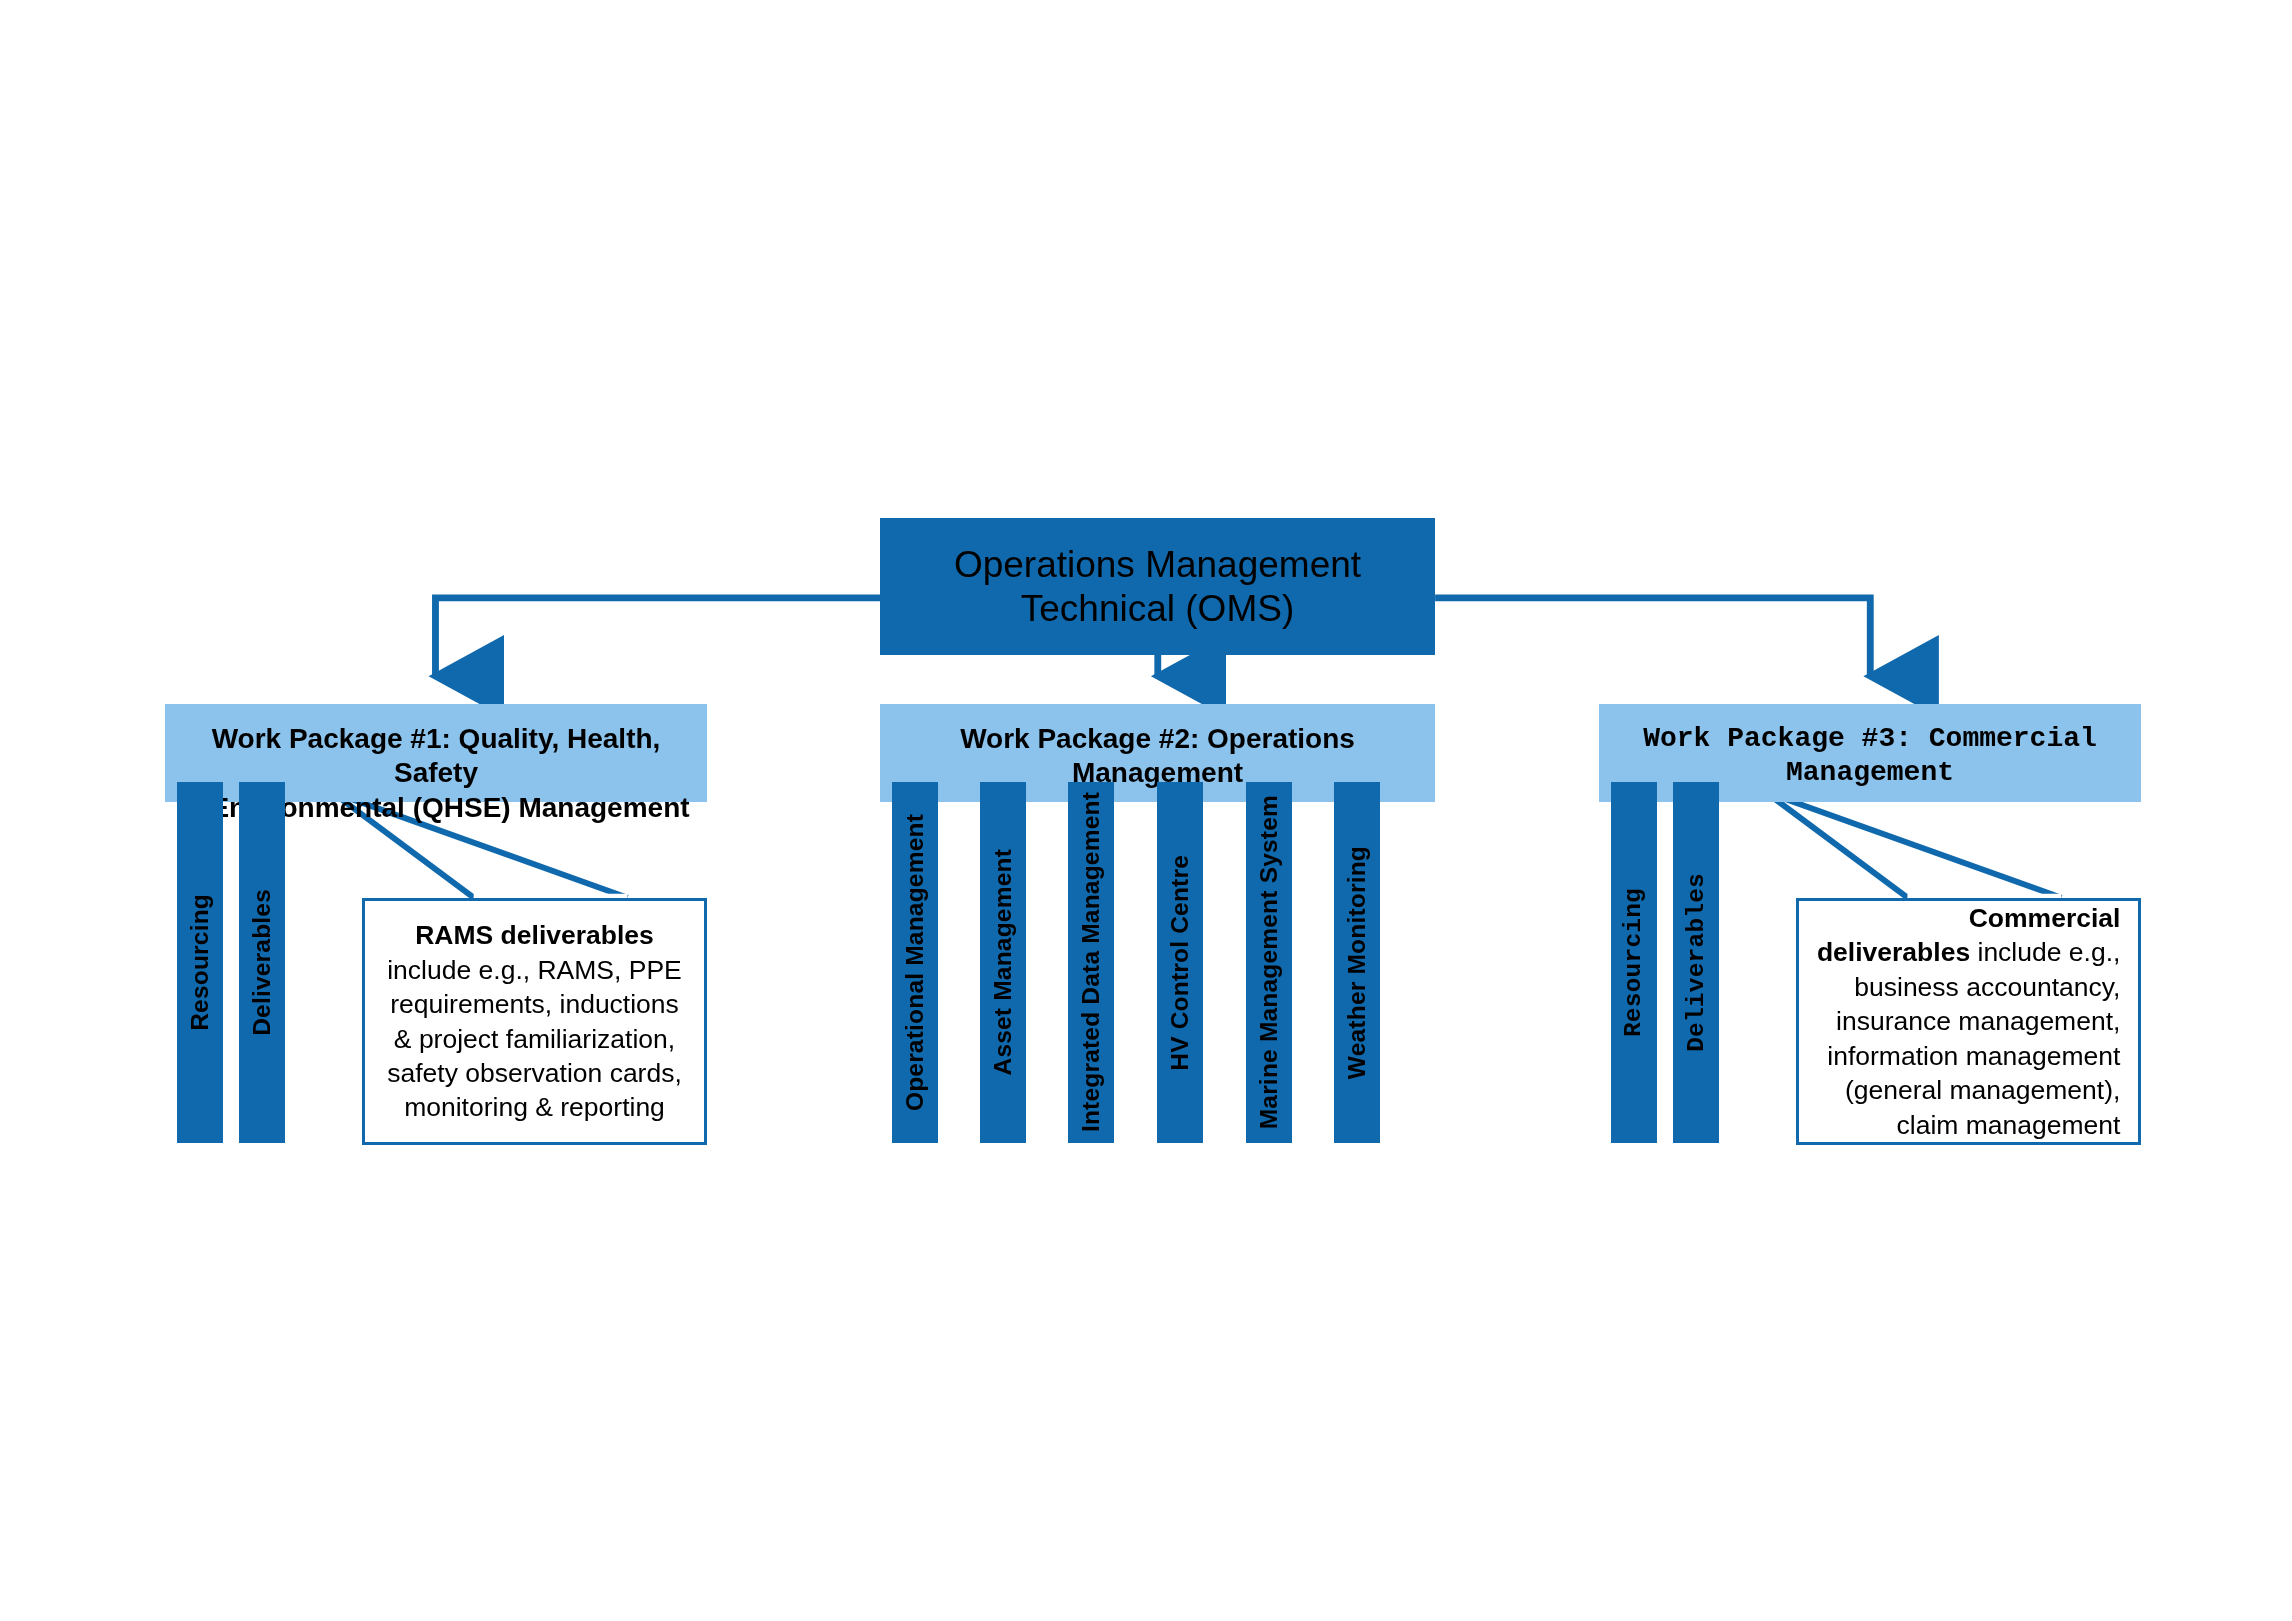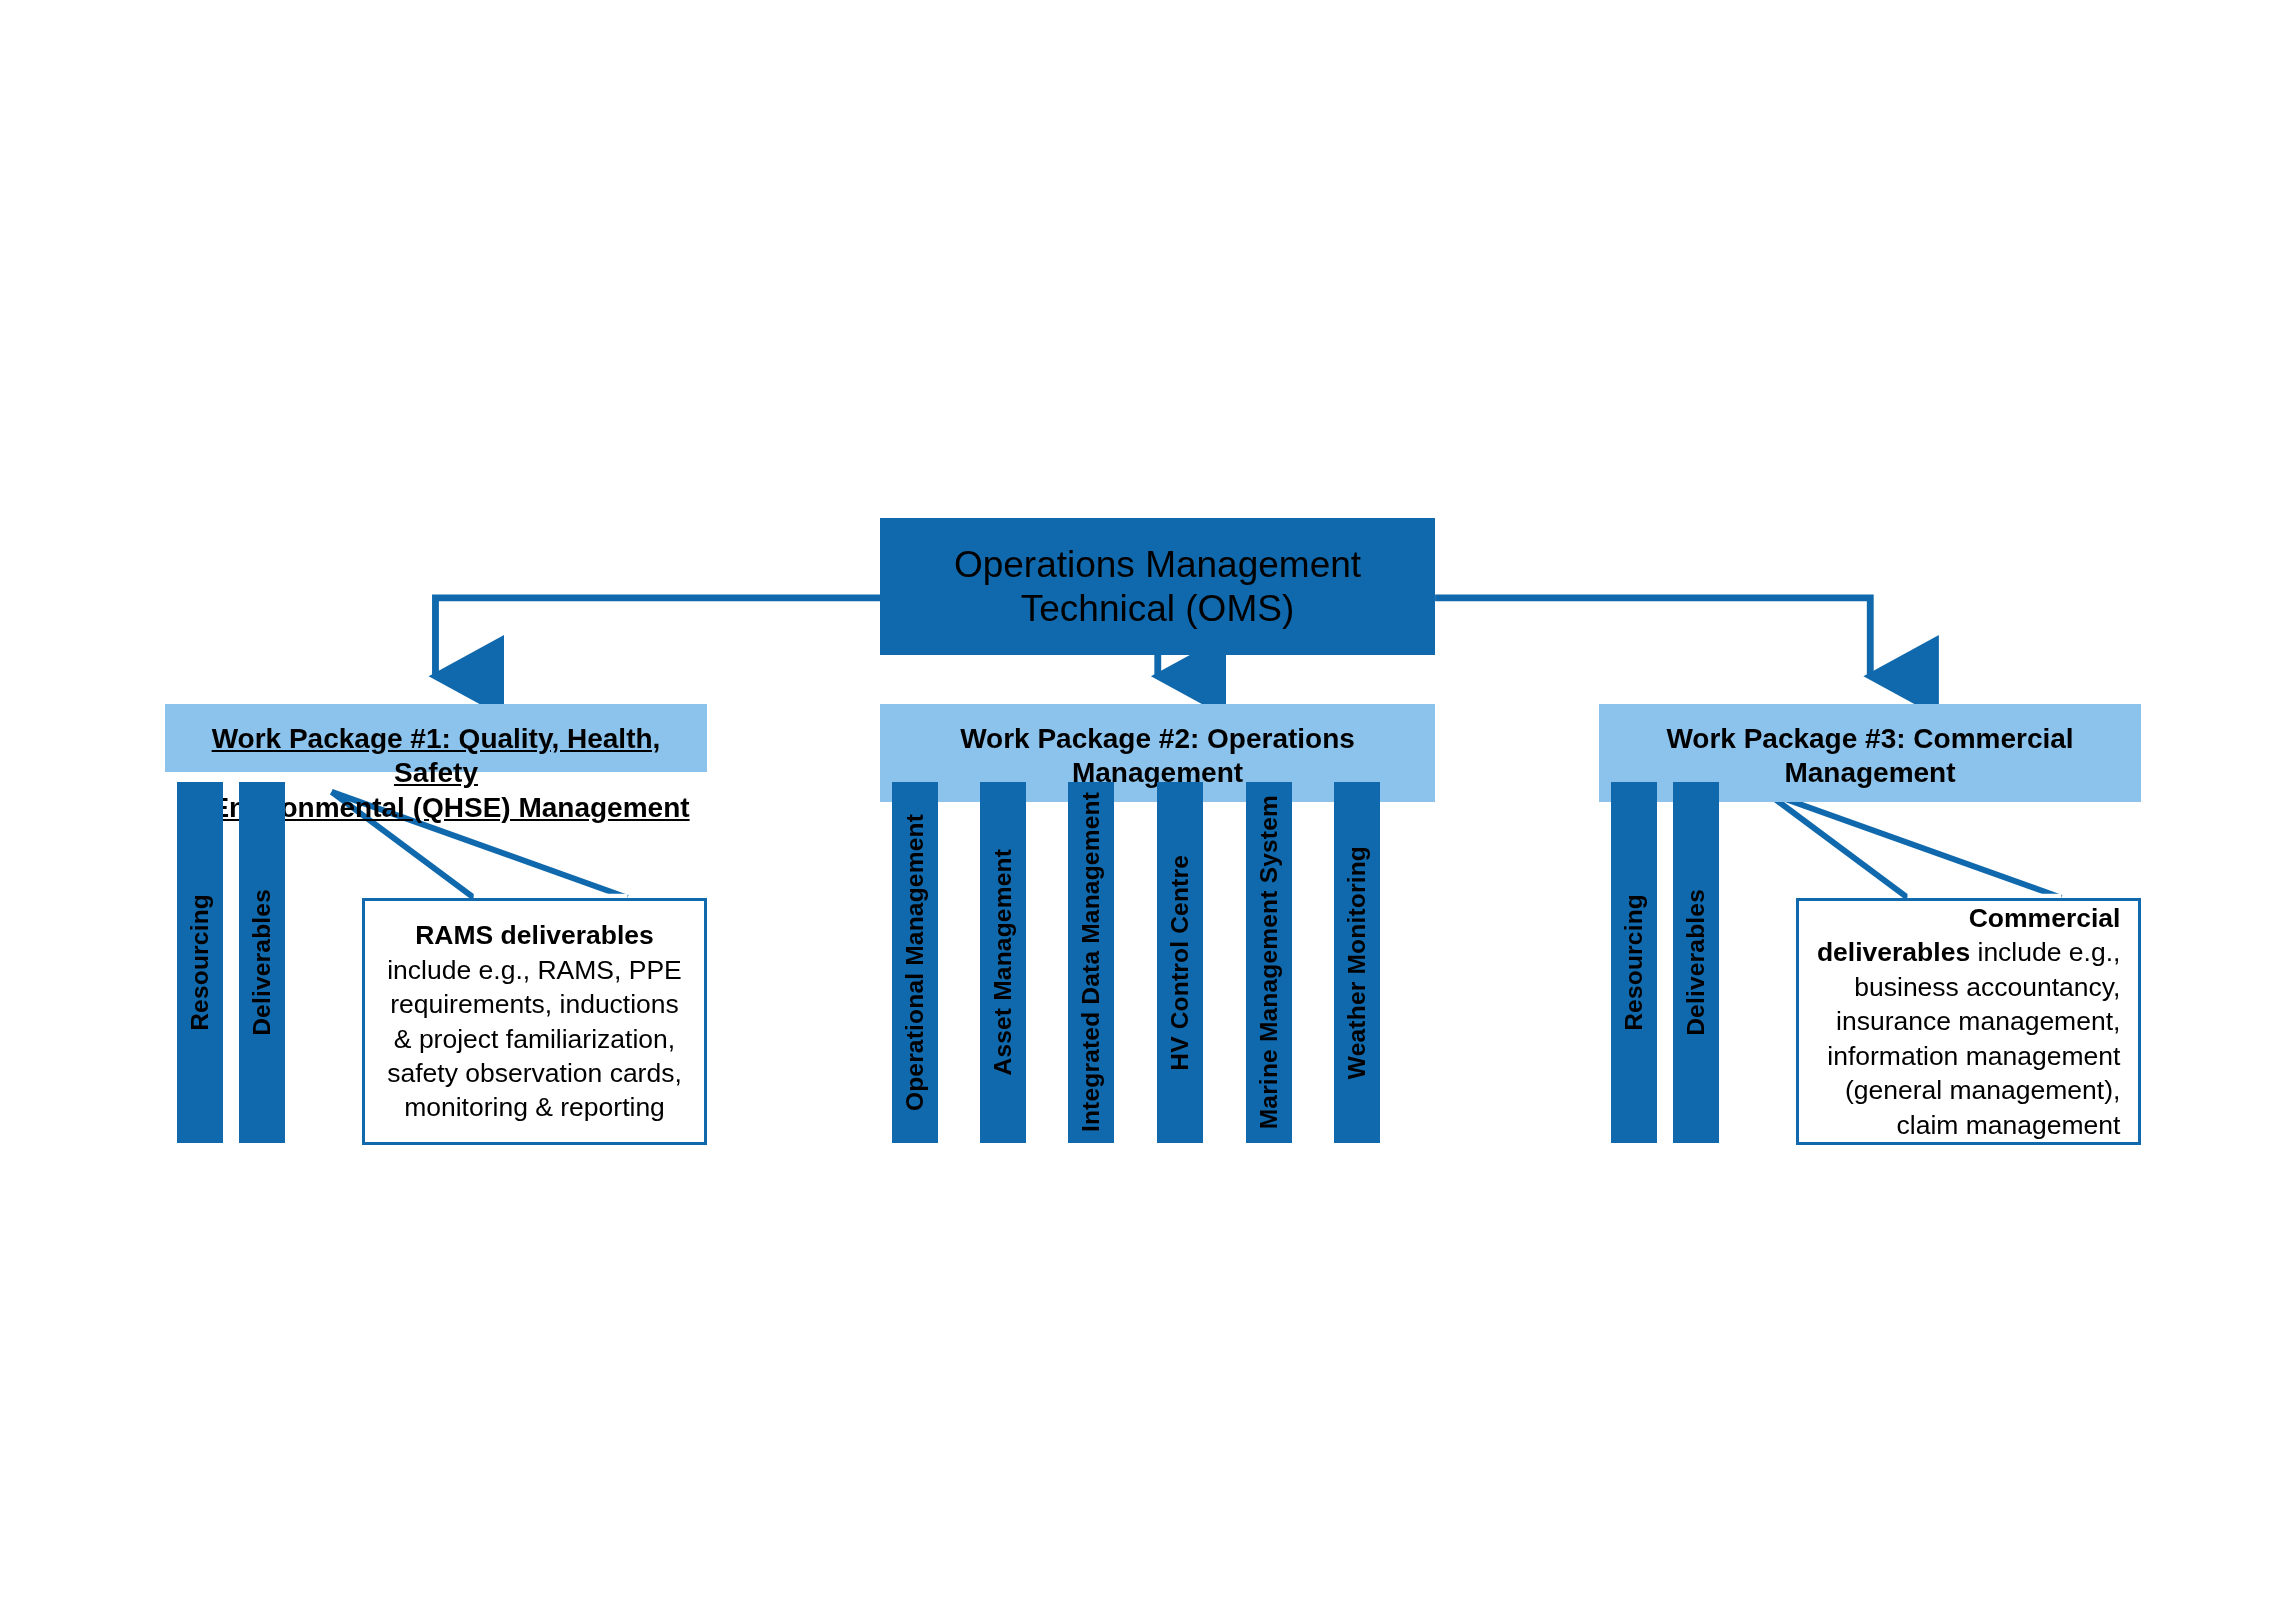--- a/index.html
+++ b/index.html
@@ -74,23 +74,23 @@
     align-items: flex-start;
     justify-content: center;
     text-align: center;
     font-size: 28px;
     font-weight: bold;
     line-height: 1.24;
     padding: 17.6px 13.7px 0 13.7px;
   }
   #wp1-block { left: 165px;  top: 704px;  width: 542px;  height: 441px; }
   #wp2-block { left: 880px;  top: 704px;  width: 555px;  height: 441px; }
-  #wp3-block { left: 1599px; top: 704px;  width: 542px;  height: 441px; }
-
-  #wp1-block .wp-header { width: 542px;  height: 68px; text-decoration: underline; }
+  #wp3-block { left: 1599px; top: 704px;  width: 542px;  height: 441px; font-family: Liberation Mono, monospace; }
+
+  #wp1-block .wp-header { width: 542px;  height: 98px; }
   #wp2-block .wp-header { width: 555px;  height: 98px; }
   #wp3-block .wp-header { width: 542px;  height: 98px; }
 
   
   .bar {
     position: absolute;
     box-sizing: border-box;
     background: #1069AC;
     top: 78px;
     height: 361px;

